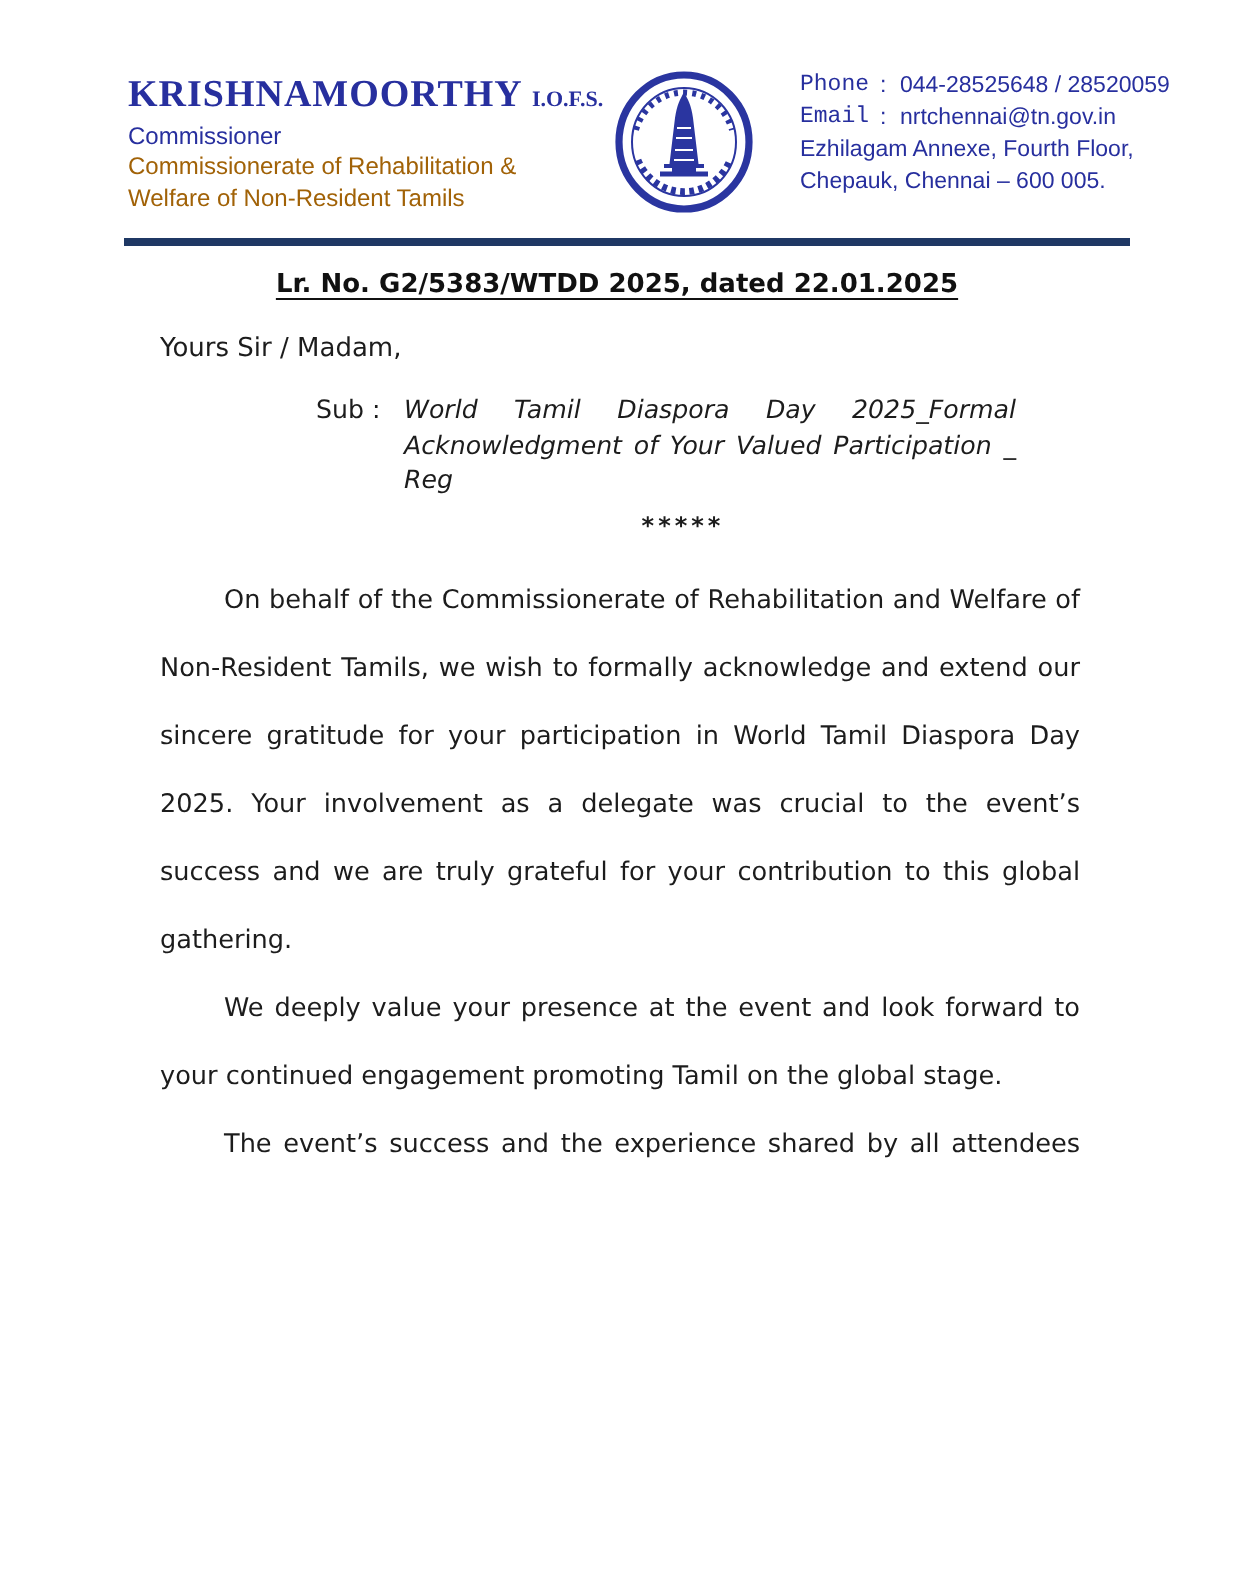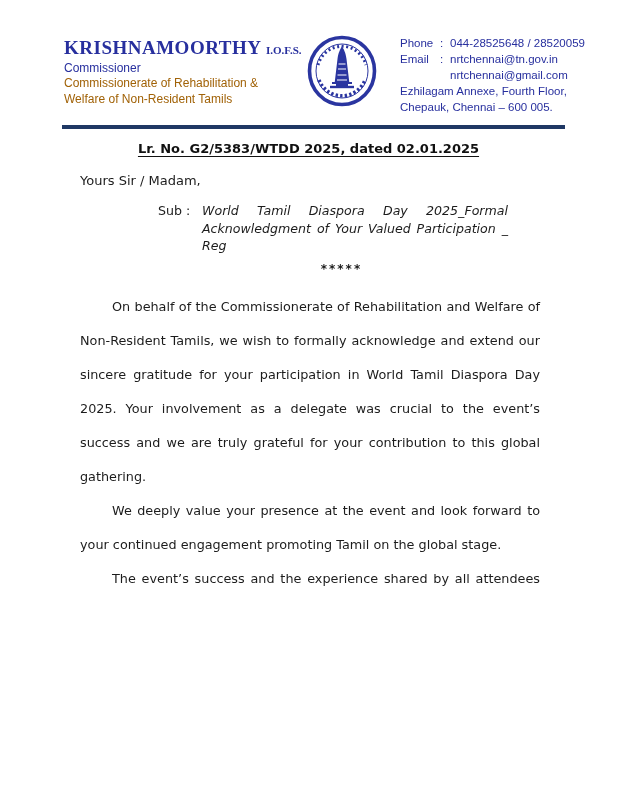--- a/index.html
+++ b/index.html
@@ -33,21 +33,21 @@
   .lh-seal{width:80px;margin-top:2px;flex:0 0 auto;display:flex;justify-content:center;}
   .lh-contact{
     margin-left:18px;
     font-family:"Liberation Sans",sans-serif;
     font-size:11.5px;
     color:#272f9e;
     line-height:16px;
     margin-top:2px;
   }
   .c-row{display:flex;}
-  .c-label{width:40px;flex:0 0 auto;}
+  .c-label{width:40px;flex:0 0 auto;font-family:Liberation Mono, monospace;}
   .c-colon{width:10px;flex:0 0 auto;}
   .c-indent{padding-left:50px;}
   
   .rule{
     height:4px;
     background:#1f3864;
     margin:10px 52px 0 62px;
   }
   
   .ref-line{
@@ -126,29 +126,28 @@
       <div class="c-row">
         <span class="c-label">Phone</span>
         <span class="c-colon">:</span>
         <span>044-28525648 / 28520059</span>
       </div>
       <div class="c-row">
         <span class="c-label">Email</span>
         <span class="c-colon">:</span>
         <span>nrtchennai@tn.gov.in</span>
       </div>
-      <div class="c-indent">nrtchennai@gmail.com</div>
       <div>Ezhilagam Annexe, Fourth Floor,</div>
       <div>Chepauk, Chennai – 600 005.</div>
     </div>
   </div>
 
   <div class="rule"></div>
 
-  <div class="ref-line">Lr. No. G2/5383/WTDD 2025, dated 02.01.2025</div>
+  <div class="ref-line">Lr. No. G2/5383/WTDD 2025, dated 22.01.2025</div>
 
   <div class="salutation">Yours Sir / Madam,</div>
 
   <div class="subject">
     <span class="sub-label">Sub :</span>
     <span class="sub-text">World Tamil Diaspora Day 2025_Formal Acknowledgment of Your Valued Participation _ Reg</span>
   </div>
 
   <div class="separator">*****</div>
 

